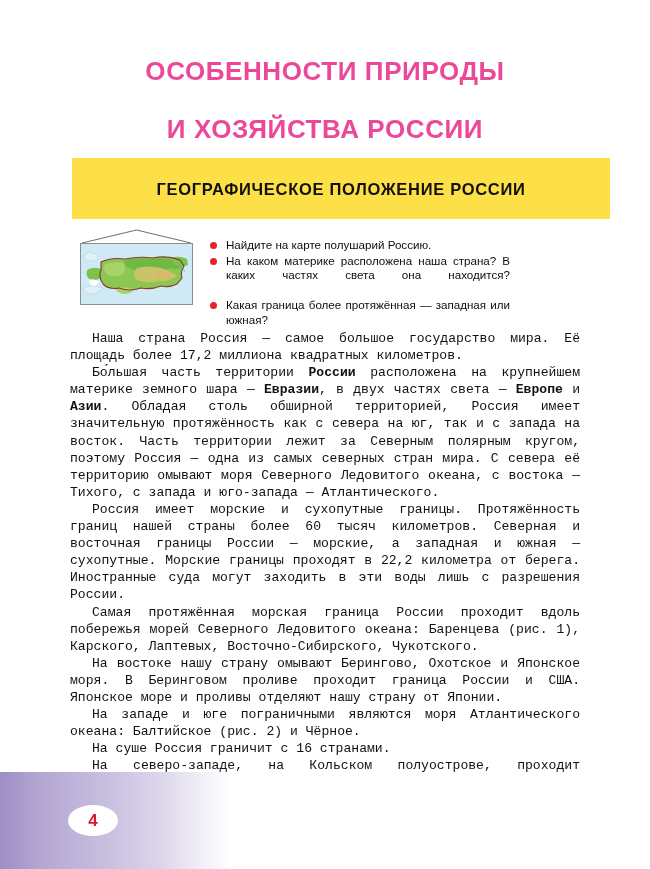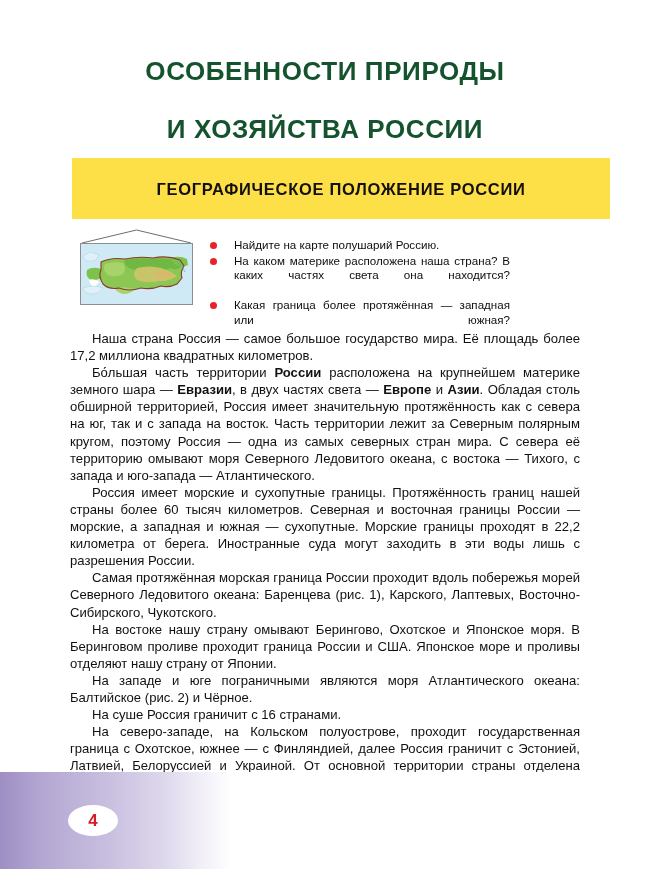--- a/index.html
+++ b/index.html
@@ -23,21 +23,21 @@
     box-sizing: border-box;
   }
 
   
   .chapter-title {
     position: absolute;
     top: 56px;
     left: 0;
     width: 650px;
     text-align: center;
-    color: #14532d;
+    color: #ec4899;
     font-family: "Liberation Sans", sans-serif;
     font-weight: bold;
     font-size: 26px;
     line-height: 30px;
     letter-spacing: 0.6px;
   }
   .chapter-title .l1 { display: block; }
   .chapter-title .l2 { display: block; margin-top: 28px; }
 
   
@@ -109,35 +109,35 @@
   }
   .q-bullet {
     position: absolute;
     left: 0;
     top: 4px;
     width: 7px;
     height: 7px;
     border-radius: 50%;
     background: #e8212a;
   }
-  .q-text { display: block; margin-left: 8px; }
+  .q-text { display: block; }
   .q-text.justify { text-align: justify; }
   .q-text.justify::after {
     content: "";
     display: inline-block;
     width: 100%;
   }
 
   
   .body-text {
     position: absolute;
     left: 70px;
     top: 330px;
     width: 510px;
-    font-family: Liberation Sans, sans-serif;
+    font-family: Liberation Mono, monospace;
     font-size: 13.1px;
     line-height: 17.1px;
     color: #111111;
     text-align: justify;
     hyphens: manual;
   }
   .body-text p {
     margin: 0;
     text-indent: 22px;
   }

